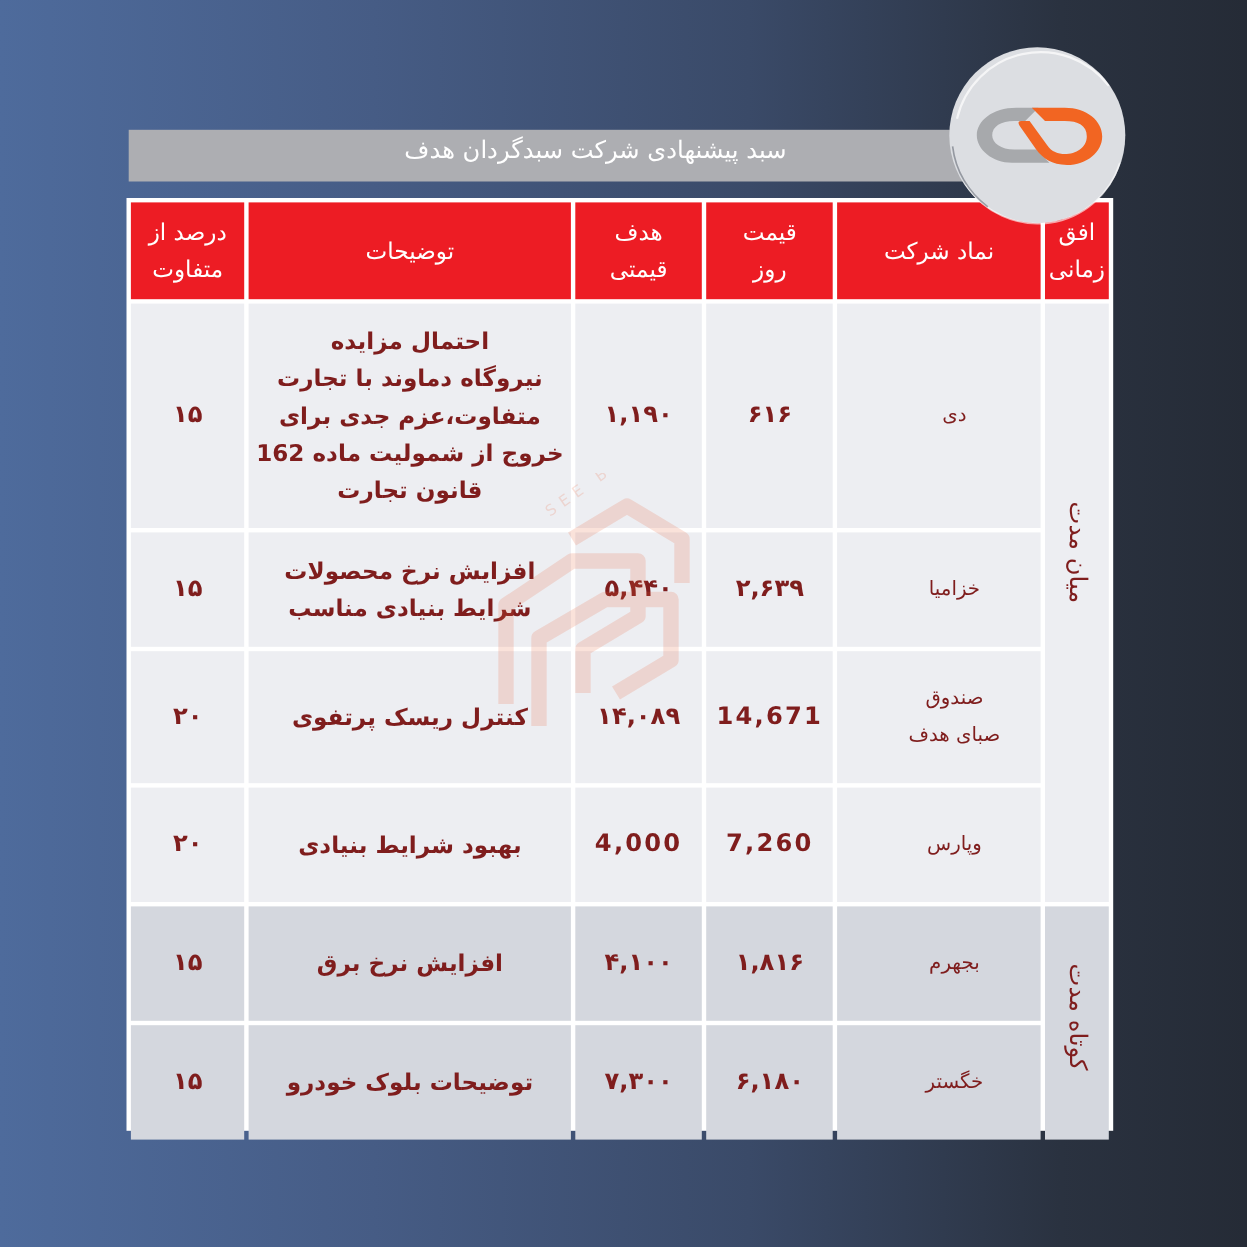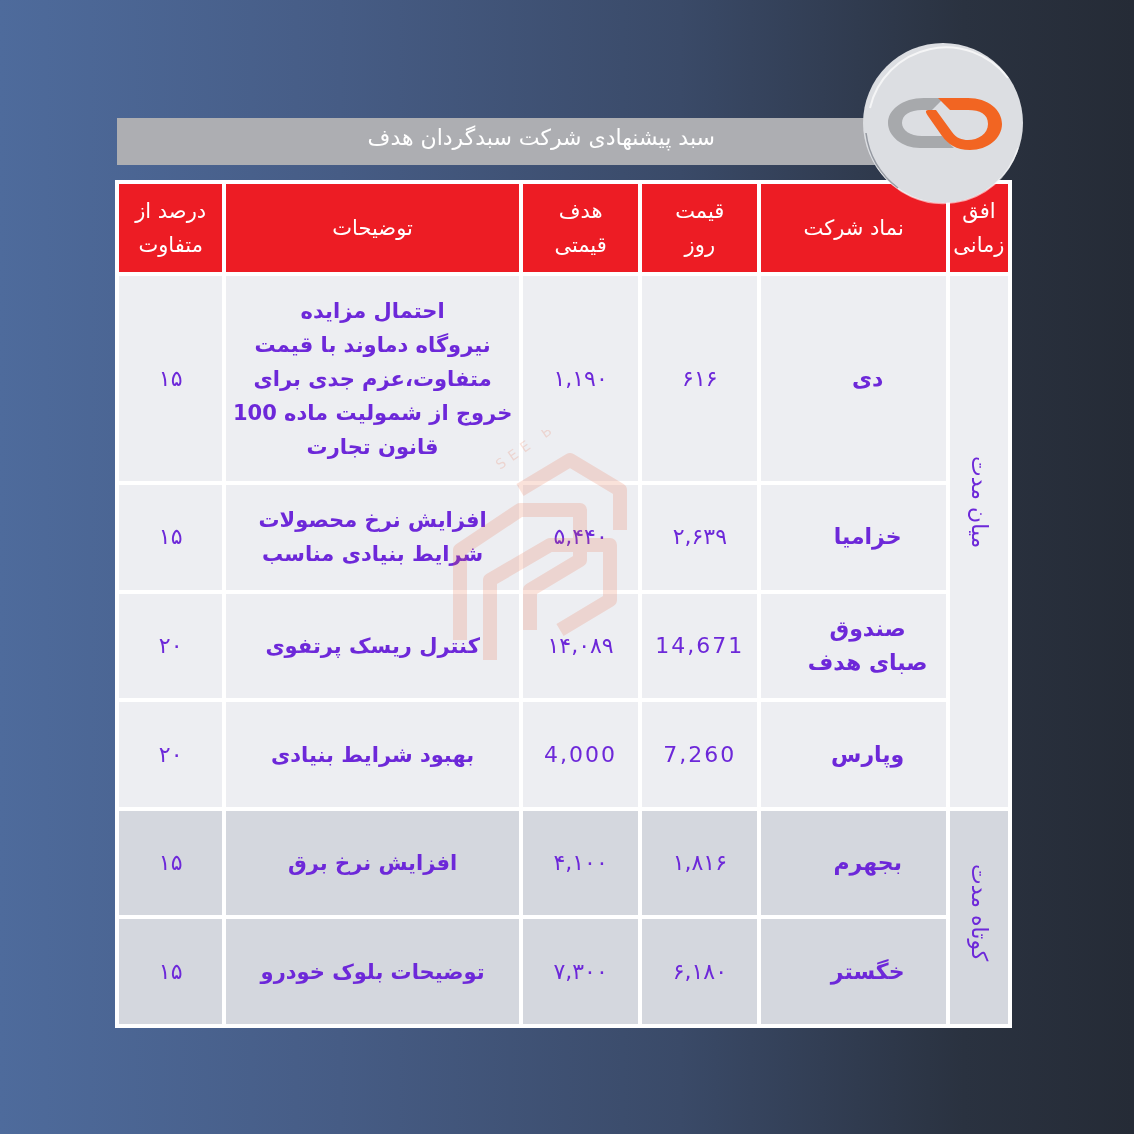--- a/index.html
+++ b/index.html
@@ -53,21 +53,21 @@
       border-spacing: 4px;
       width: 897px;
       height: 848px;
       direction: rtl;
       table-layout: fixed;
     }
     th, td {
       text-align: center;
       vertical-align: middle;
       padding: 0;
-      color: #6d28d9;
+      color: #7f1d1d;
     }
     th {
       background: #ed1c24;
       color: #ffffff;
       font-weight: normal;
       font-size: 21px;
       line-height: 34px;
       height: 88px;
     }
     td {
@@ -81,22 +81,22 @@
       font-weight: normal;
       font-size: 22px;
     }
     td.horizon.mid-h { background: #edeef2; }
     td.horizon.short-h { background: #d4d7de; }
     .vert {
       display: inline-block;
       writing-mode: vertical-rl;
       white-space: nowrap;
     }
-    td.symbol { font-weight: bold; font-size: 22px; padding-left: 28px; }
-    td.num { font-weight: normal; font-size: 22px; letter-spacing: 2px; }
+    td.symbol { font-weight: normal; font-size: 18px; padding-left: 28px; }
+    td.num { font-weight: bold; font-size: 22px; letter-spacing: 2px; }
     td.desc { font-size: 21px; }
     .watermark {
       position: absolute;
       left: 420px;
       top: 430px;
       width: 230px;
       height: 250px;
       pointer-events: none;
       opacity: 0.18;
       z-index: 3;
@@ -164,40 +164,40 @@
         <td class="horizon mid-h" rowspan="4" style="vertical-align:top; padding-top:180px;">
           <span class="vert">میان مدت</span>
         </td>
         <td class="symbol">
           <div>دی</div>
         </td>
         <td class="num">۶۱۶</td>
         <td class="num">۱,۱۹۰</td>
         <td class="desc">
           <div>احتمال مزایده</div>
-          <div>نیروگاه دماوند با قیمت</div>
+          <div>نیروگاه دماوند با تجارت</div>
           <div>متفاوت،عزم جدی برای</div>
-          <div>خروج از شمولیت ماده 100</div>
+          <div>خروج از شمولیت ماده 162</div>
           <div>قانون تجارت</div>
         </td>
         <td class="num">۱۵</td>
       </tr>
       <tr class="mid" style="height:104px">
         <td class="symbol">
           <div>خزامیا</div>
         </td>
         <td class="num">۲,۶۳۹</td>
         <td class="num">۵,۴۴۰</td>
         <td class="desc">
           <div>افزایش نرخ محصولات</div>
           <div>شرایط بنیادی مناسب</div>
         </td>
         <td class="num">۱۵</td>
       </tr>
-      <tr class="mid" style="height:104px">
+      <tr class="mid" style="height:120px">
         <td class="symbol">
           <div>صندوق</div>
           <div>صبای هدف</div>
         </td>
         <td class="num">14,671</td>
         <td class="num">۱۴,۰۸۹</td>
         <td class="desc">
           <div>کنترل ریسک پرتفوی</div>
         </td>
         <td class="num">۲۰</td>

